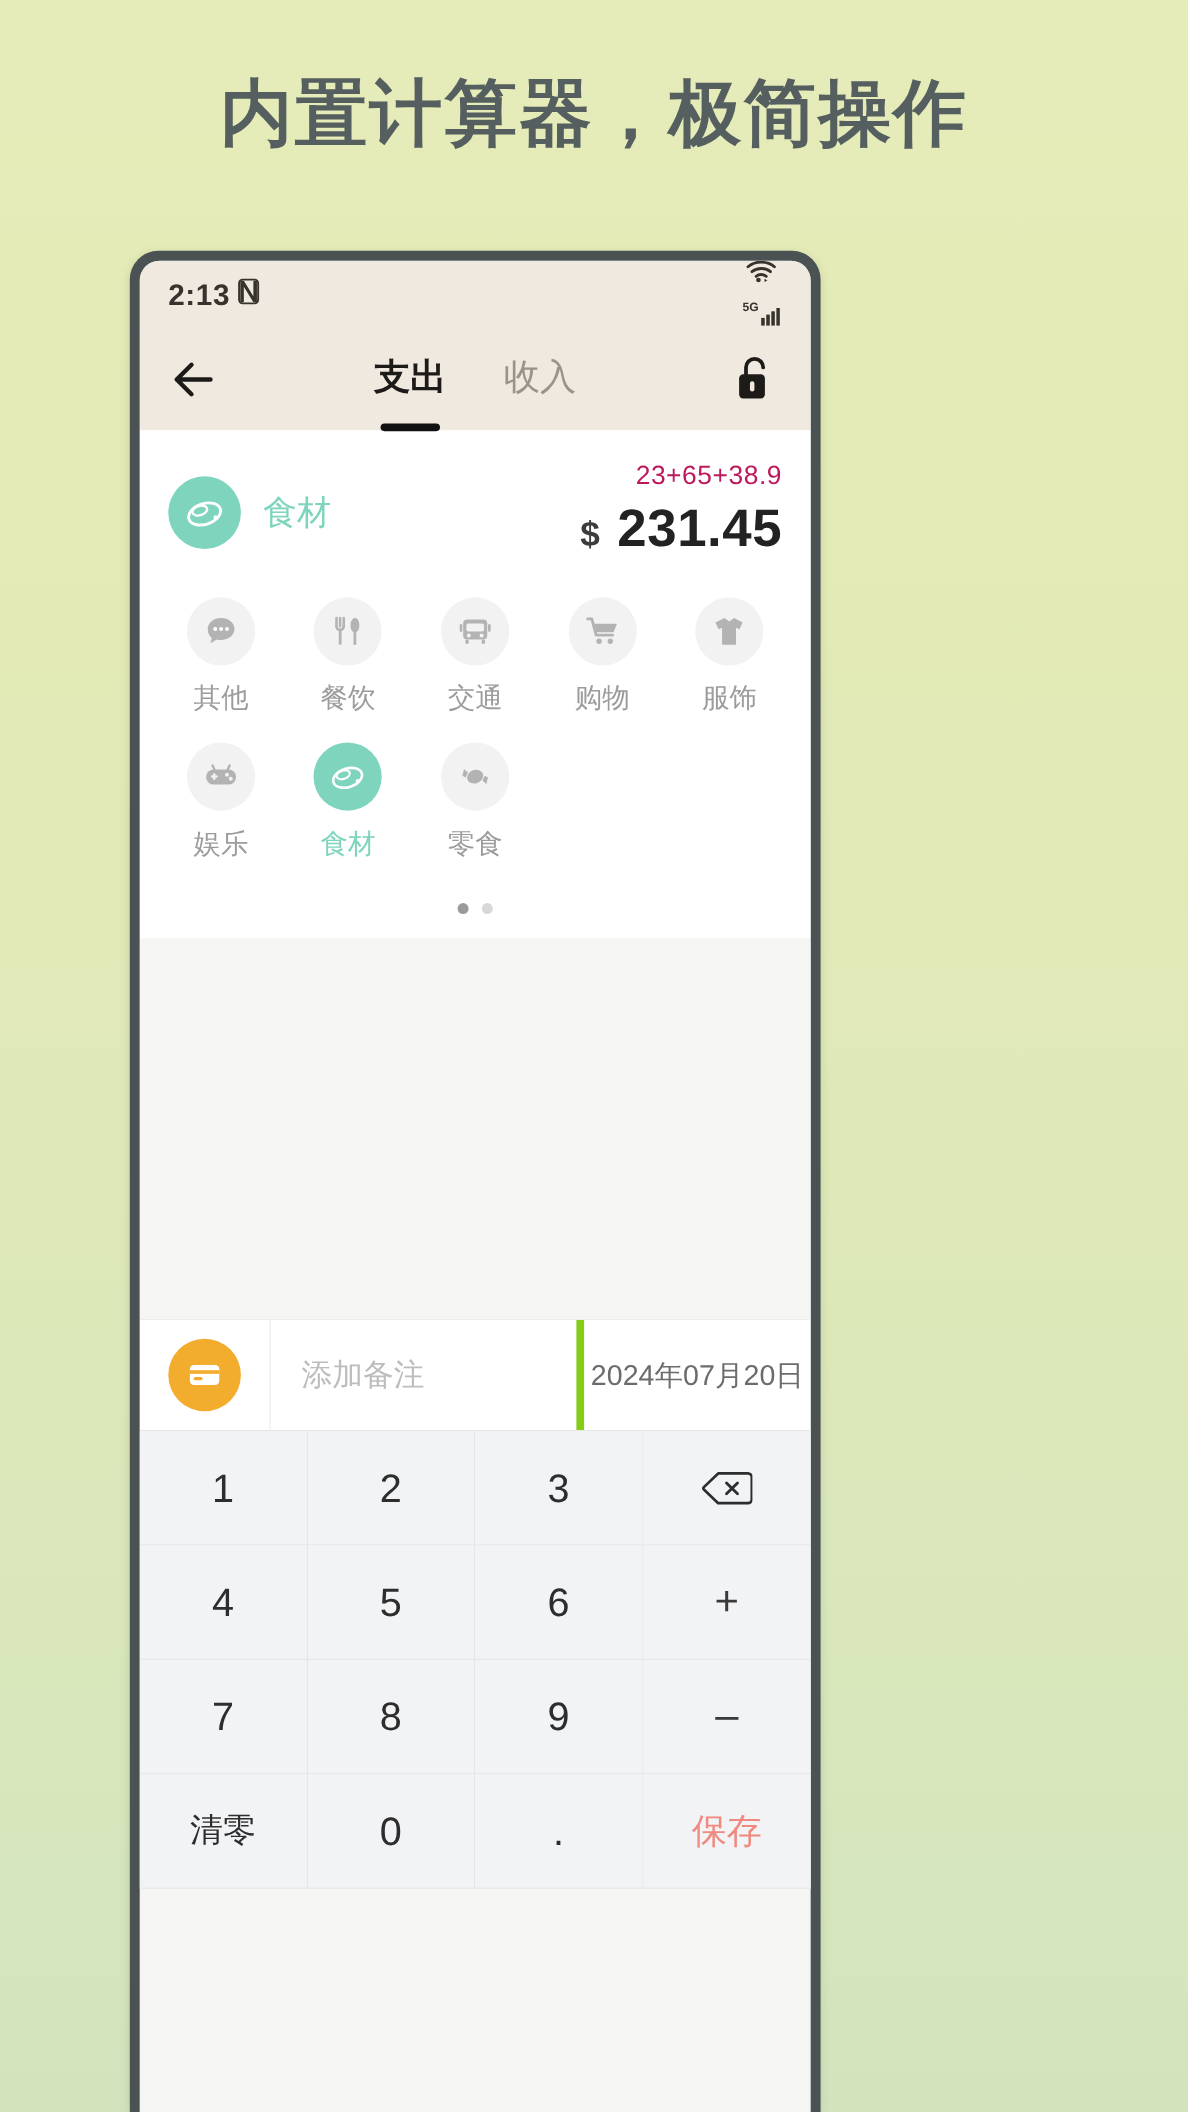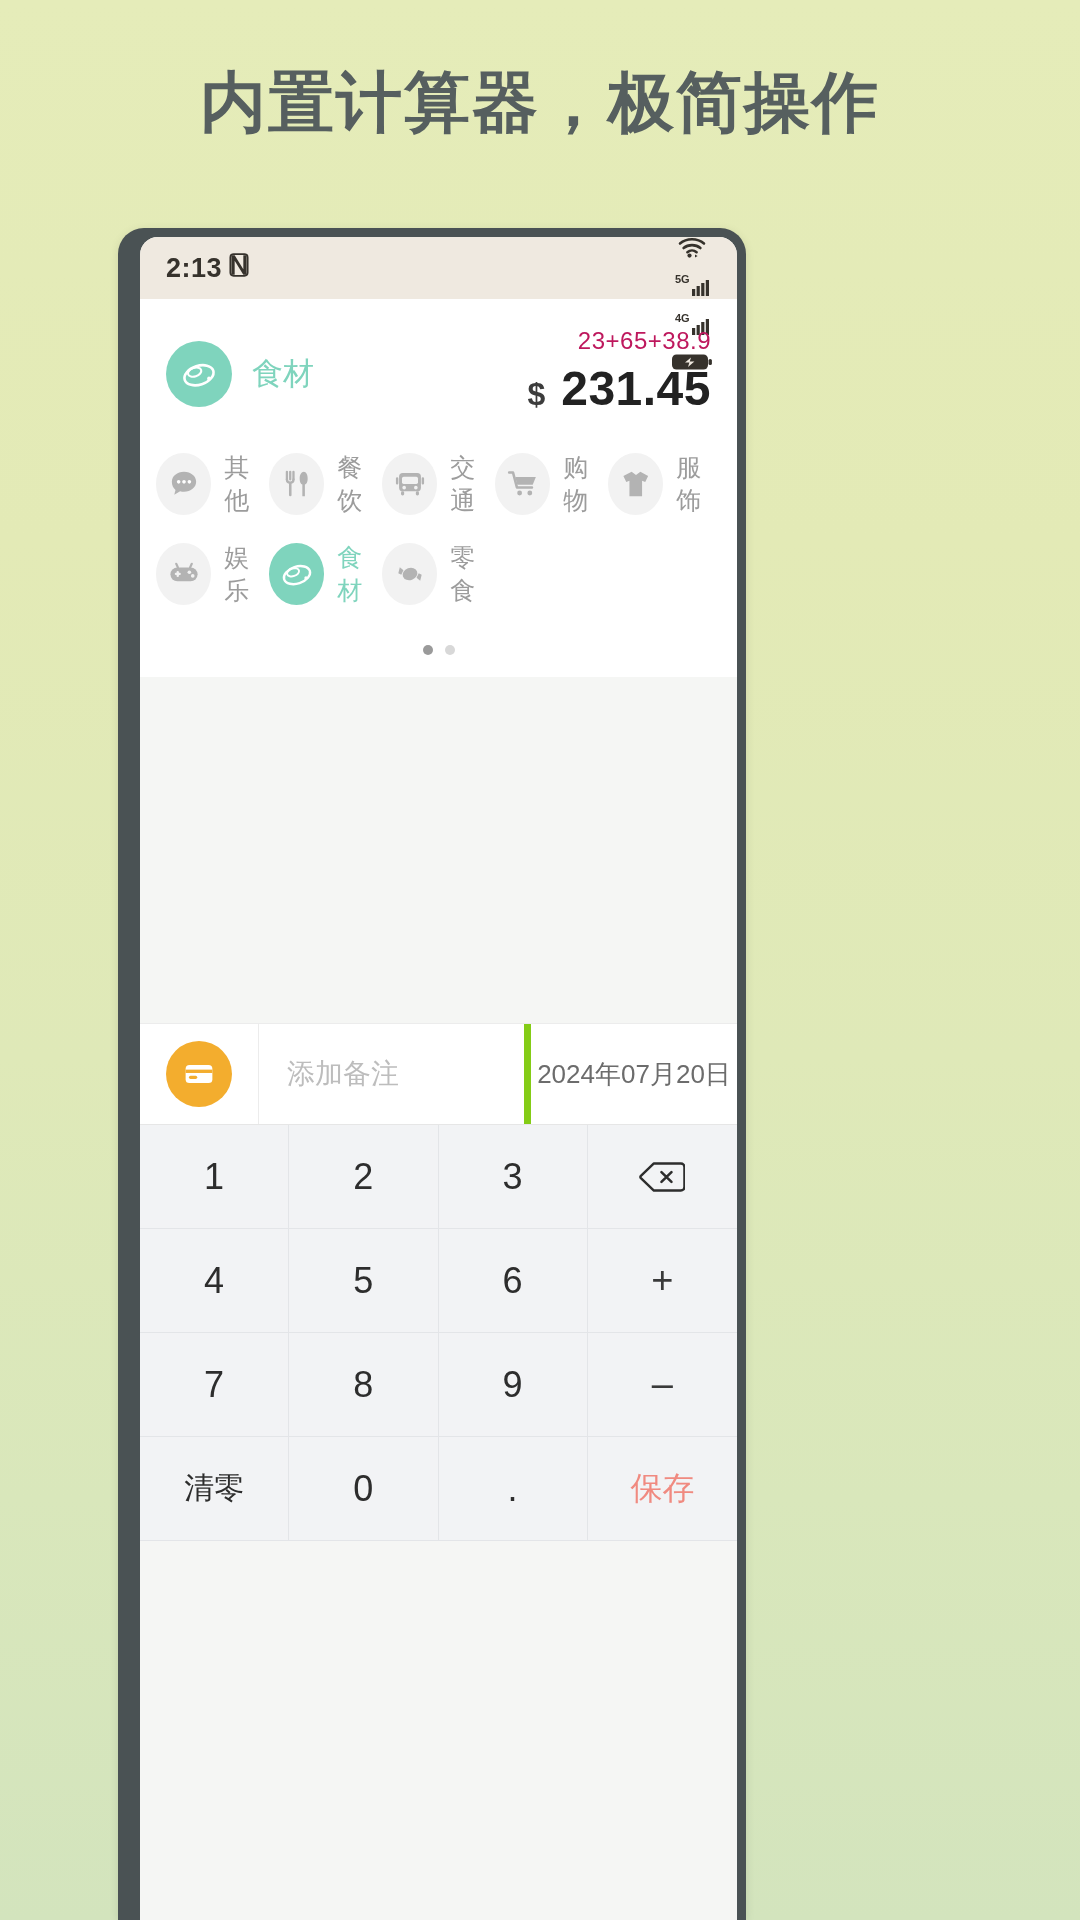--- a/index.html
+++ b/index.html
@@ -25,21 +25,21 @@
     font-family: "Liberation Sans", "DejaVu Sans", sans-serif;
   }
 
   
   .phone {
     position: absolute;
     left: 118px; top: 228px;
     width: 628px; height: 1692px;
     background: #4a5254;
     border-radius: 26px 26px 0 0;
-    padding: 9px 9px 0 22px;
+    padding: 9px 9px 0 9px;
     box-shadow: 0 2px 10px rgba(0,0,0,0.10);
   }
   .screen {
     width: 100%; height: 100%;
     background: #f5f6f4;
     border-radius: 18px 18px 0 0;
     overflow: hidden;
     position: relative;
   }
 
@@ -129,21 +129,21 @@
 
   
   .grid {
     background: #fff;
     padding: 22px 16px 18px 16px;
     display: grid;
     grid-template-columns: repeat(5, 1fr);
     row-gap: 24px;
   }
   .gcell {
-    display: flex; flex-direction: row; align-items: center; gap: 13px;
+    display: flex; flex-direction: column; align-items: center; gap: 13px;
   }
   .gcell .circ {
     width: 62px; height: 62px; border-radius: 50%;
     background: #f2f2f2;
     display: flex; align-items: center; justify-content: center;
   }
   .gcell .lbl { font-size: 25px; color: #9c9c9c; }
   .gcell.sel .circ { background: #7fd4bd; }
   .gcell.sel .lbl { color: #7fd4bd; }
 
@@ -271,20 +271,38 @@
       <span class="sicon">
         <svg width="42" height="24" viewBox="0 0 42 24">
           <rect x="1" y="4.5" width="36" height="15" rx="4.5" fill="#36322c"></rect>
           <rect x="37.5" y="9" width="3.4" height="6" rx="1.6" fill="#36322c"></rect>
           <path d="M20 7.5l-6 5h4.4l-1.4 4.5 6.4-5.4h-4.6z" fill="#efe9e0"></path>
         </svg>
       </span>
     </div>
   </div>
 
+  <div class="navbar">
+    <span>
+      <svg class="back-arrow" viewBox="0 0 24 24">
+            <path d="M20 12H4M11 5l-7 7 7 7" stroke="#1d1b18" stroke-width="2.1" fill="none" stroke-linecap="round" stroke-linejoin="round"></path>
+          </svg>
+    </span>
+    <div class="tabs">
+      <span class="tab active">支出</span>
+      <span class="tab">收入</span>
+    </div>
+    <span class="lock-btn">
+      <svg width="44" height="50" viewBox="0 0 28 32">
+        <path d="M9 13V9a5 5 0 0 1 10 0" stroke="#1d1b18" stroke-width="2.2" fill="none" stroke-linecap="round"></path>
+        <rect x="5" y="13" width="15" height="14" rx="2.4" fill="#1d1b18"></rect>
+        <rect x="11.3" y="17" width="2.6" height="6" rx="1.3" fill="#efe9e0"></rect>
+      </svg>
+    </span>
+  </div>
 
   <div class="card">
     <div class="amount-row">
       <div class="cat-current">
         <span class="circ">
           <svg width="40" height="40" viewBox="0 0 32 32">
             <ellipse cx="16" cy="17" rx="12" ry="7.5" transform="rotate(-18 16 17)" fill="none" stroke="#ffffff" stroke-width="2.1"></ellipse>
             <ellipse cx="12.5" cy="14.5" rx="5.5" ry="3.4" transform="rotate(-18 12.5 14.5)" fill="none" stroke="#ffffff" stroke-width="1.7"></ellipse>
             <circle cx="24" cy="19.5" r="1.5" fill="#ffffff"></circle>
           </svg>

